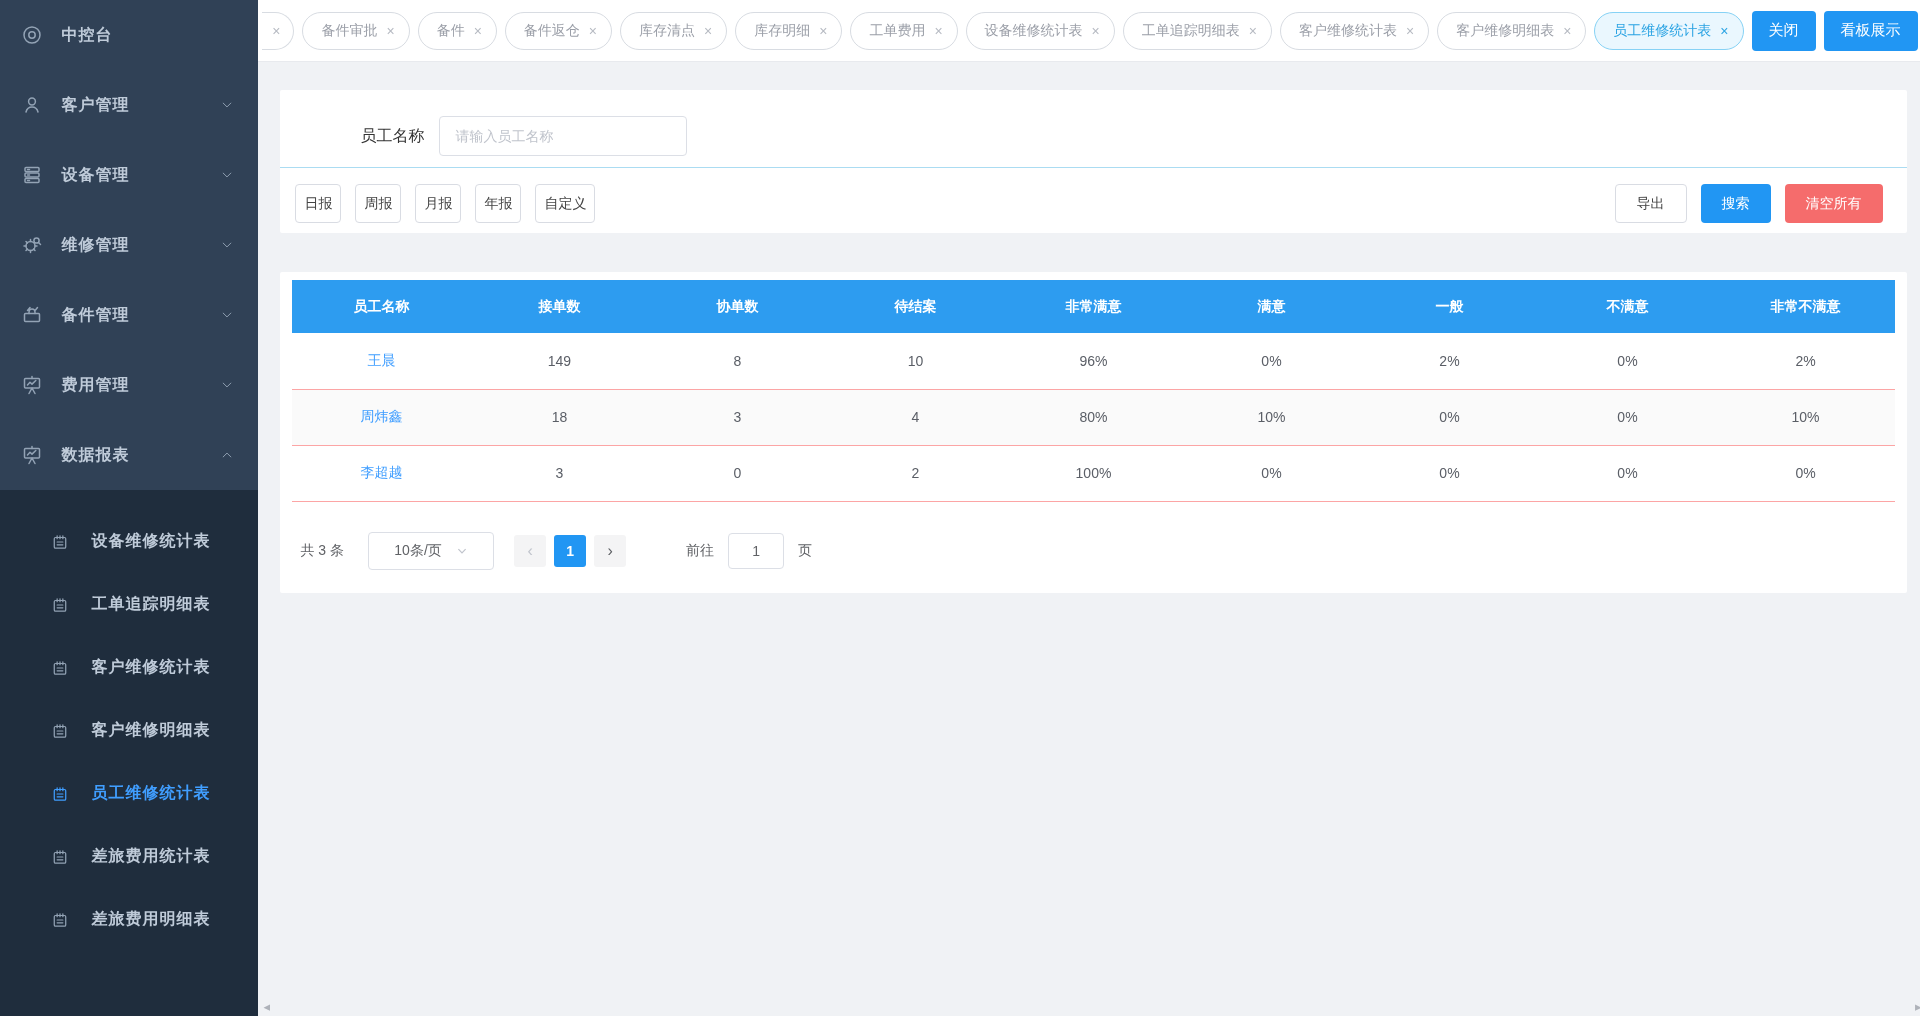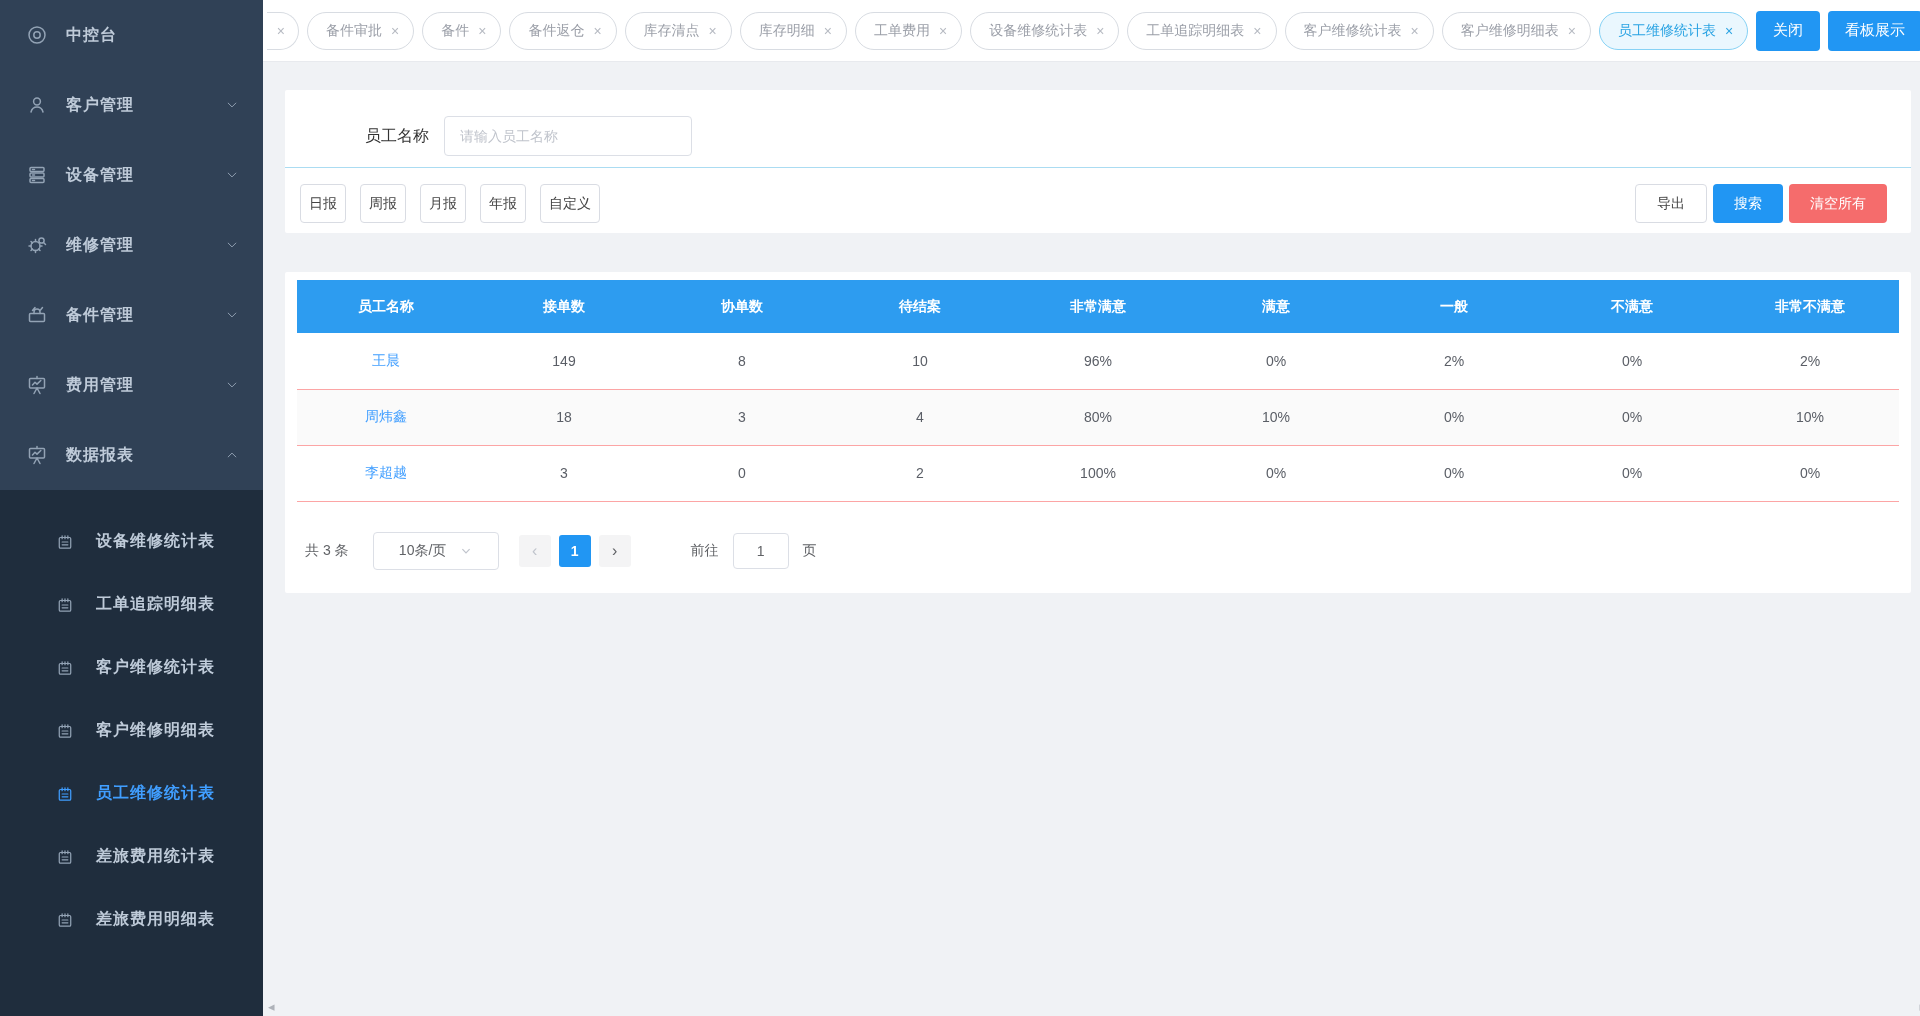--- a/index.html
+++ b/index.html
@@ -1,18 +1,18 @@
 <!DOCTYPE html>
 <html><head>
 <meta charset="utf-8">
 <style>
   * { margin:0; padding:0; box-sizing:border-box; }
   html,body { width:1920px; height:1016px; overflow:hidden; }
   body { font-family:"Liberation Sans","DejaVu Sans",sans-serif; background:#f0f2f5; color:#333; }
-  .app { display:flex; width:1920px; height:1016px; position:relative; }
+  .app { display:flex; width:1920px; height:1016px; position:relative;justify-content:center; }
 
   
   .sidebar { width:263px; height:1016px; background:#304156; flex:0 0 263px; display:flex; flex-direction:column; }
   .menu-item { height:70px; display:flex; align-items:center; padding:0 24px 0 26px; color:#bfcbd9; cursor:pointer; }
   .menu-item .micon { width:22px; height:22px; color:#93a3b5; flex:0 0 22px; }
   .menu-item .micon svg { width:22px; height:22px; display:block; }
   .menu-item .mlabel { margin-left:18px; font-size:16px; font-weight:bold; letter-spacing:1px; }
   .menu-item .chev { margin-left:auto; width:14px; height:14px; color:#93a3b5; }
   .menu-item .chev svg { width:14px; height:14px; display:block; }
   .submenu { flex:1; background:#1f2d3d; padding-top:20px; }
@@ -45,21 +45,21 @@
   .card { background:#fff; margin:0 18px 0 22px; border-radius:2px; }
   .filter-card { margin-top:28px; height:143px; padding-top:26px; }
   .filter-row1 { display:flex; align-items:center; padding-left:80px; height:40px; }
   .filter-row1 label { font-size:16px; color:#333; margin-right:15px; }
   .filter-row1 input { width:248px; height:40px; border:1px solid #dcdfe6; border-radius:4px; padding:0 15px; font-size:14px; color:#333; outline:none; font-family:inherit; }
   .filter-row1 input::placeholder { color:#c0c4cc; }
   .divider { height:1px; background:#abdcf2; margin-top:11px; }
   .filter-row2 { display:flex; align-items:center; margin-top:16px; padding:0 24px 0 15px; }
   .period-group { display:flex; gap:14px; }
   .period-btn { height:39px; padding:0 8px; font-size:14px; }
-  .action-group { margin-left:auto; display:flex; gap:6px; }
+  .action-group { margin-left:auto; display:flex; gap:14px; }
   .action-group .btn { height:39px; padding:0 21px; font-size:14px; }
 
   .table-card { margin-top:39px; height:321px; padding:8px 12px 0; }
   table { width:100%; border-collapse:collapse; table-layout:fixed; }
   thead th { background:#2d9cf0; color:#fff; font-size:14px; font-weight:bold; height:53px; text-align:center; }
   tbody td { height:56px; text-align:center; font-size:14px; color:#5a5e66; border-bottom:1px solid #fca5a5; }
   tbody tr.striped { background:#fafafa; }
   td.name a { color:#409eff; text-decoration:none; cursor:pointer; }
 
   

